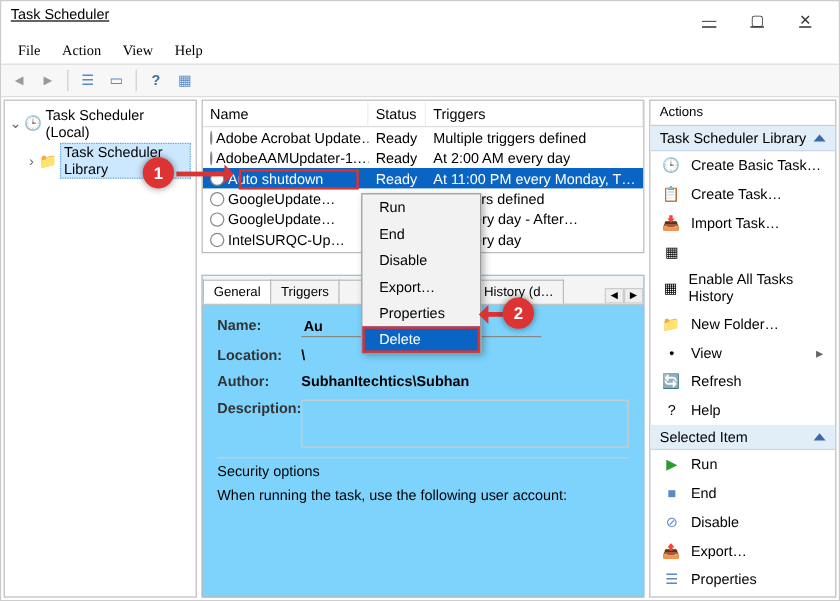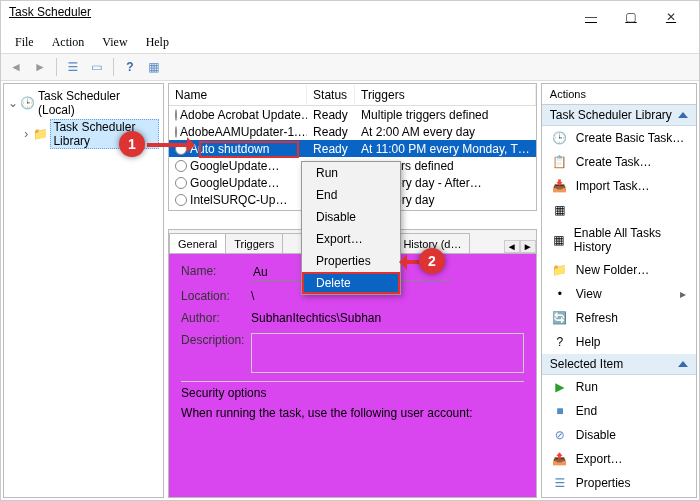--- a/index.html
+++ b/index.html
@@ -26,28 +26,28 @@
   .col-name { width: 138px; }
   .col-status { width: 48px; }
   .col-triggers { flex: 1; }
   .list-row { display: flex; height: 17px; align-items: center; white-space: nowrap; }
   .list-row .cell { padding: 0 6px; display: flex; align-items: center; gap: 3px; overflow: hidden; }
   .list-row .col-name { width: 138px; }
   .list-row .col-status { width: 48px; }
   .list-row .col-triggers { flex: 1; overflow: hidden; }
   .row-selected { background: #0a64c4; color: #fff; }
   .row-icon { width: 12px; height: 12px; border-radius: 50%; border: 1px solid #888; display: inline-block; position: relative; background: #fff; }
-  .details { flex: 1; border: 1px solid #bbb; margin-top: 4px; background: #d946ef; display: flex; flex-direction: column; }
+  .details { flex: 1; border: 1px solid #bbb; margin-top: 4px; background: #7dd3fc; display: flex; flex-direction: column; }
   .tabs { display: flex; border-bottom: 1px solid #bbb; background: #f4f4f4; height: 24px; align-items: flex-end; overflow: hidden; }
   .tab { padding: 4px 8px; border: 1px solid #bbb; border-bottom: none; margin-right: -1px; background: #f4f4f4; position: relative; top: 1px; font-size: 11px; }
   .tab.active { background: #fff; }
   .tab-nav { margin-left: auto; display: flex; }
   .tab-nav span { width: 16px; text-align: center; border: 1px solid #ccc; background: #eee; font-size: 10px; }
   .details-body { padding: 10px 12px; flex: 1; font-size: 11px; }
-  .field-row { display: flex; margin-bottom: 8px; }
+  .field-row { display: flex; margin-bottom: 8px; font-weight: bold; }
   .field-label { width: 70px; color: #333; }
   .field-val { flex: 1; }
   .name-input { border-bottom: 1px solid #888; width: 200px; padding: 1px 2px; }
   .sec-group { border-top: 1px solid #ccc; margin-top: 6px; padding-top: 4px; }
   .actions-pane { width: 180px; margin: 2px; border: 1px solid #bbb; background: #fff; display: flex; flex-direction: column; }
   .actions-pane h3 { padding: 4px 8px; border-bottom: 1px solid #ccc; font-weight: normal; font-size: 11px; }
   .action-section { background: #e1edf7; display: flex; align-items: center; justify-content: space-between; padding: 3px 8px; border-bottom: 1px solid #c8d8e8; }
   .action-item { display: flex; align-items: center; gap: 8px; padding: 4px 10px; }
   .action-item .aicon { width: 16px; height: 16px; display: flex; align-items: center; justify-content: center; font-size: 12px; }
   .context-menu { position: absolute; top: 160px; left: 300px; width: 100px; background: #f2f2f2; border: 1px solid #999; box-shadow: 2px 2px 6px rgba(0,0,0,0.3); z-index: 50; }

